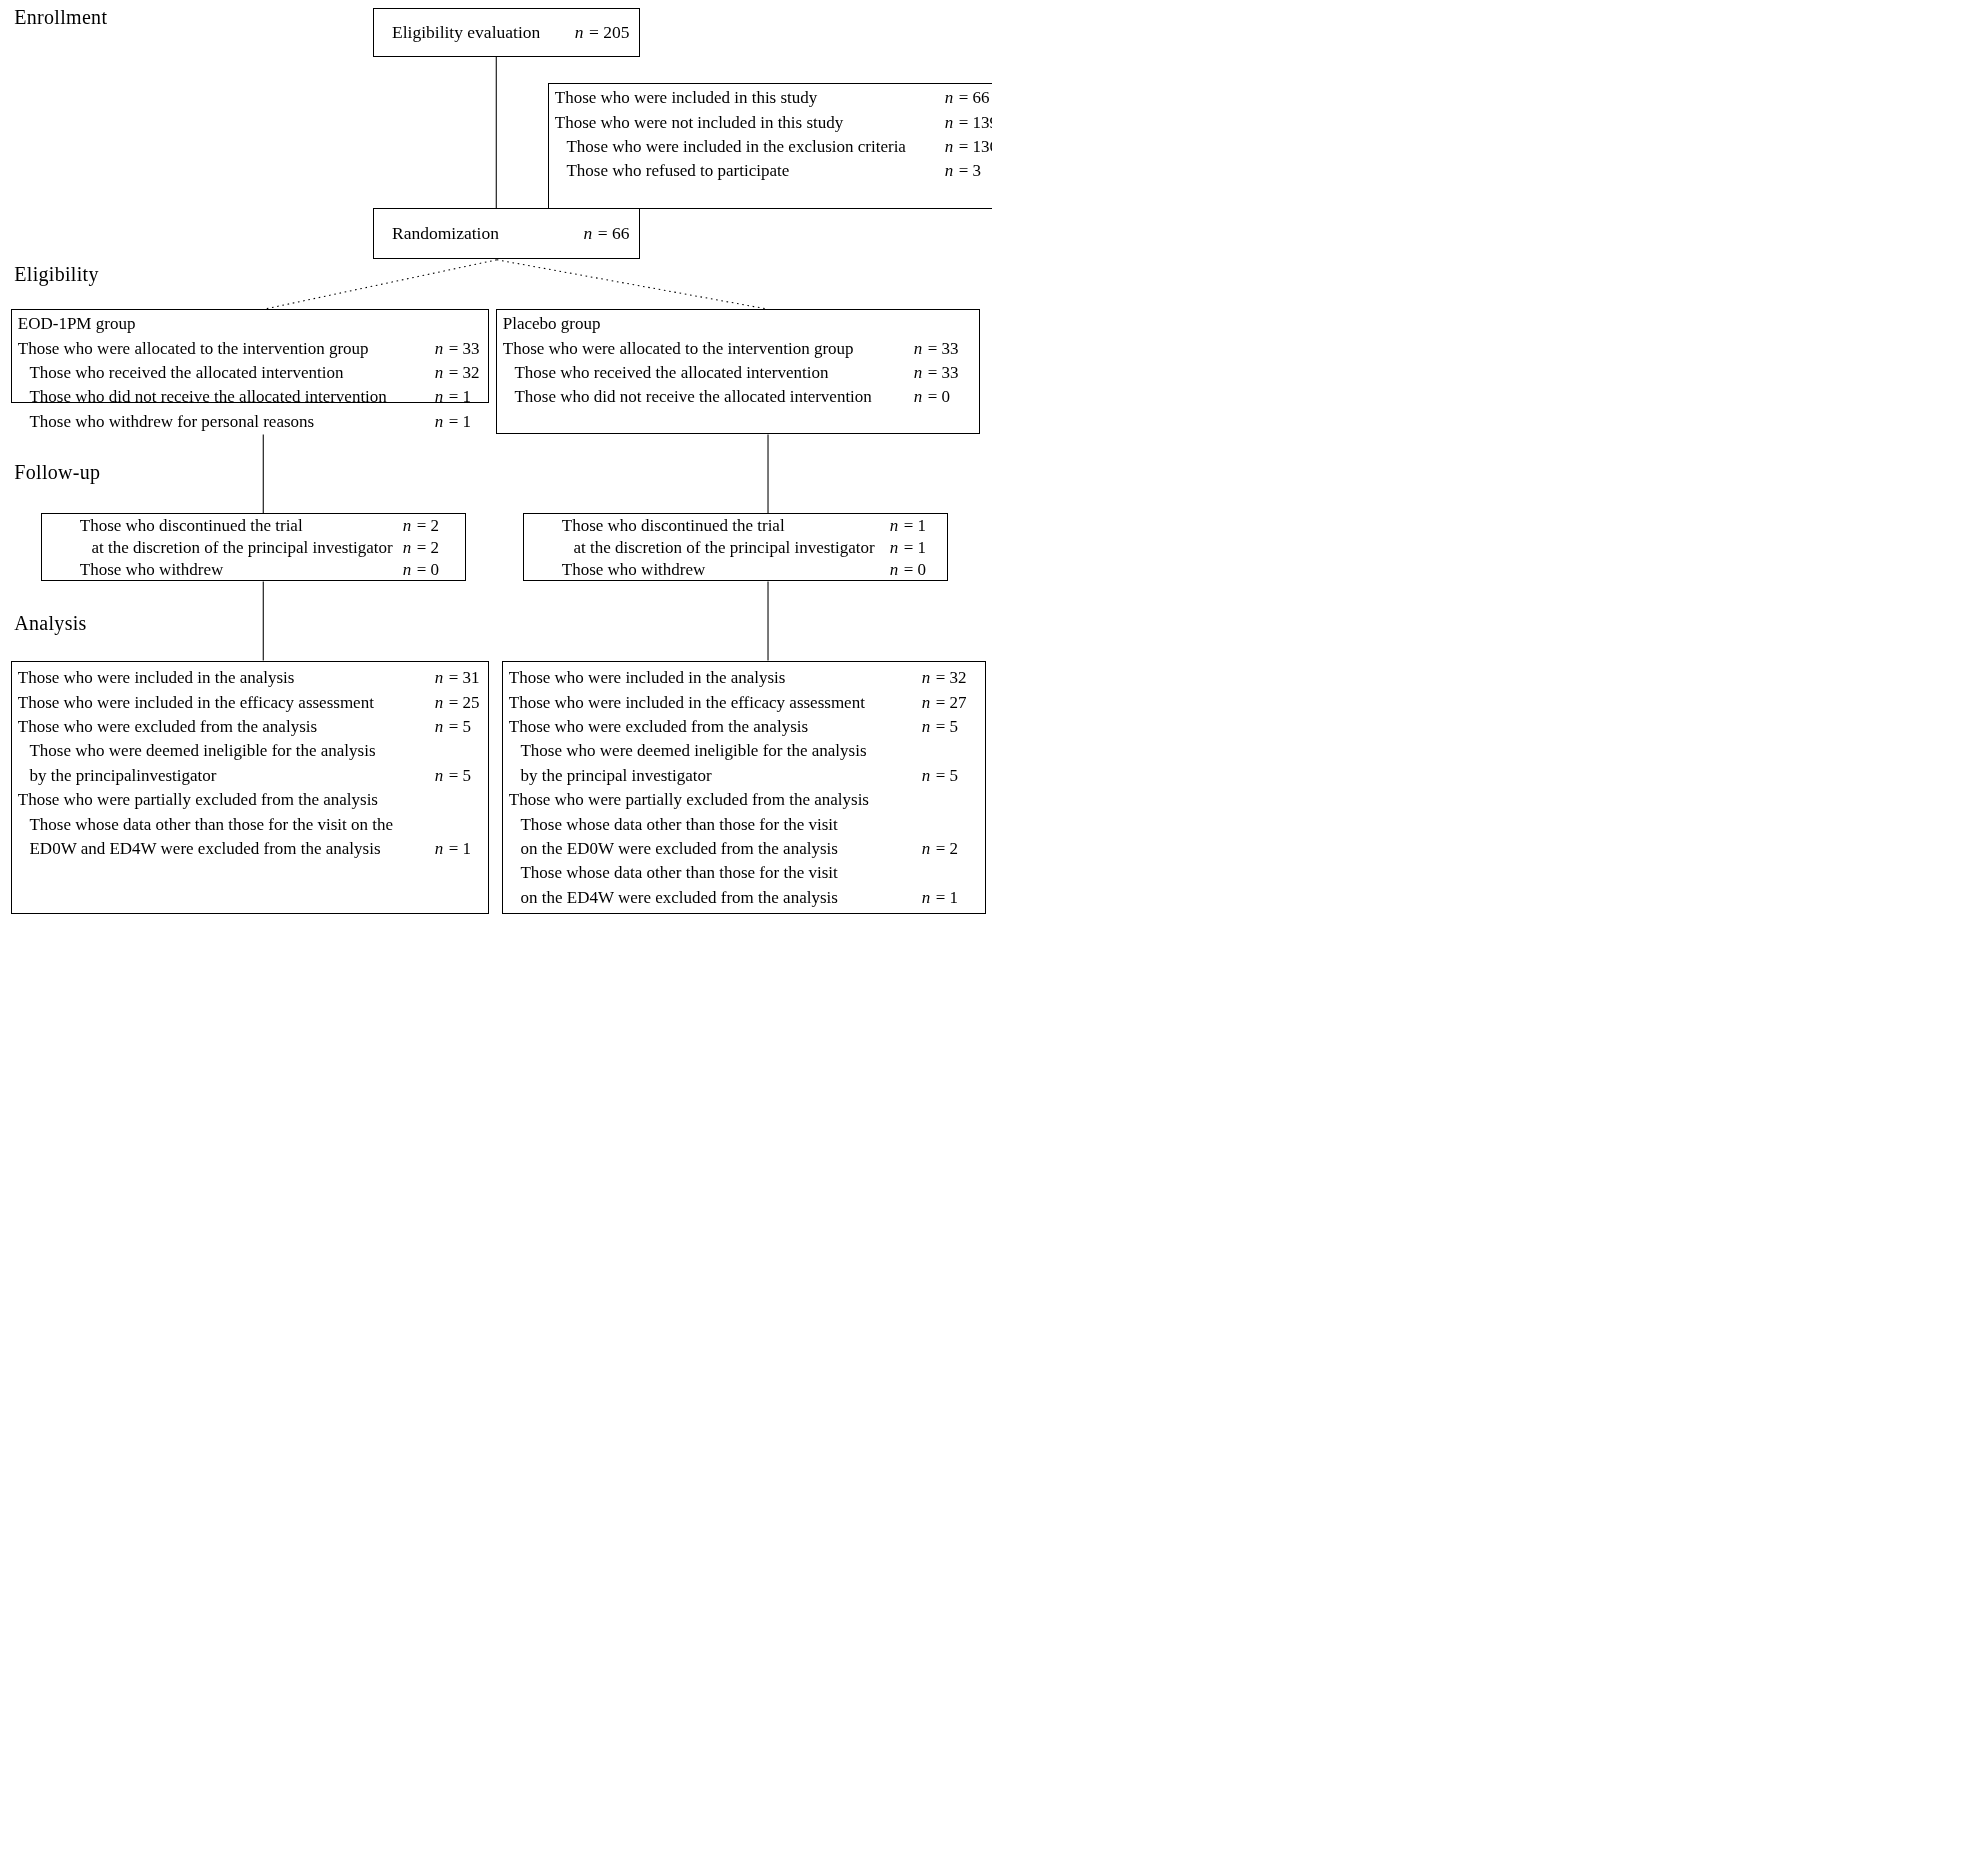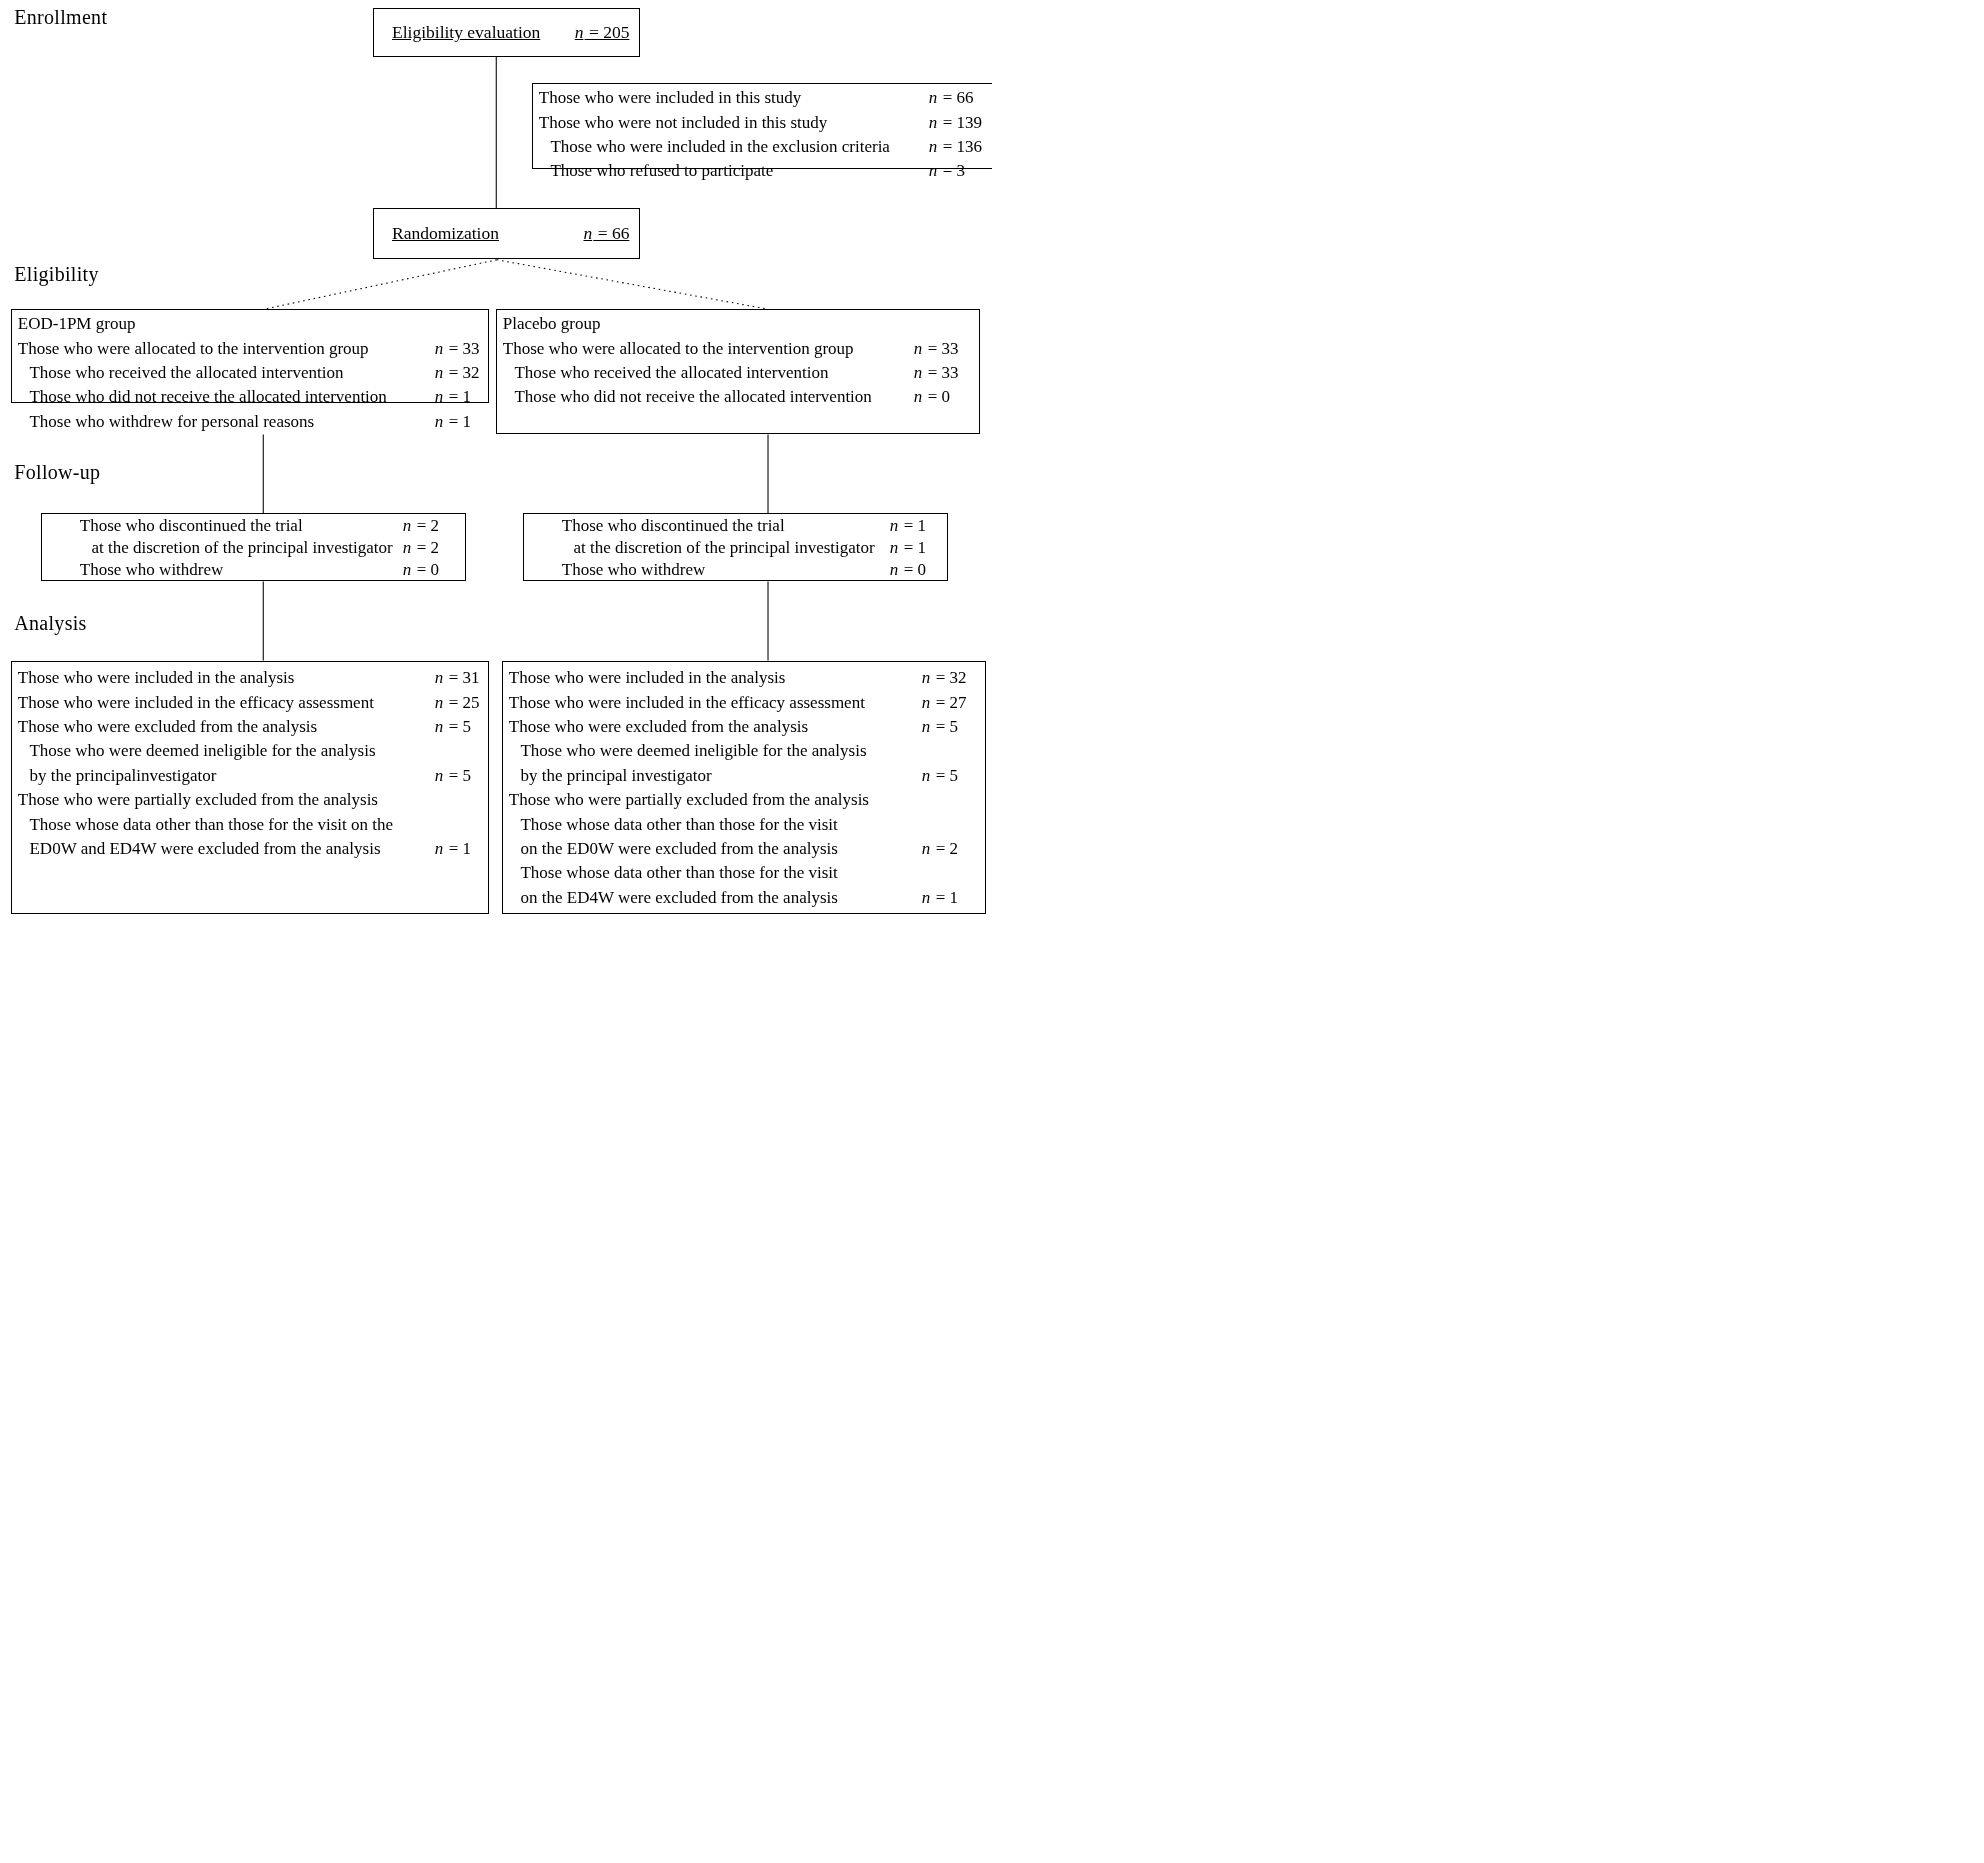--- a/index.html
+++ b/index.html
@@ -11,21 +11,20 @@
   .section-label{
     position:absolute;font-size:20px;line-height:1.1;letter-spacing:0.3px;
   }
   .box{
     position:absolute;border:1.1px solid #000;background:#fff;box-sizing:border-box;
   }
   .thick-top{border-top-width:1.6px;}
   .center-box{
     display:flex;align-items:center;font-size:17.5px;
     padding:0 9.6px 0 18px;
-    text-decoration:underline;
   }
   .center-box .nval{margin-left:auto;text-align:right;}
   #box-eligibility .nval{width:68px;}
   #box-randomization .nval{width:80px;}
   .rows{padding:2.1px 4.2px 0 5.8px;font-size:17px;}
   .row{display:flex;line-height:24.4px;}
   .fu .row{line-height:22px;}
   .row .lbl{flex:1 1 auto;white-space:nowrap;}
   .row.indent .lbl{padding-left:11.7px;}
   .row .nval{flex:0 0 auto;white-space:nowrap;text-align:left;}
@@ -57,21 +56,21 @@
 <div class="section-label" style="left:14.3px;top:6.4px;">Enrollment</div>
 <div class="section-label" style="left:14.3px;top:263px;">Eligibility</div>
 <div class="section-label" style="left:14.3px;top:461px;">Follow-up</div>
 <div class="section-label" style="left:14.3px;top:612px;">Analysis</div>
 
 <div id="box-eligibility" class="box thick-top center-box" style="left:373px;top:8px;width:267px;height:49px;">
   <span class="lbl">Eligibility evaluation</span>
   <span class="nval"><span class="nsym">n</span> = 205</span>
 </div>
 
-<div id="box-exclusion" class="box thick-top" style="left:532px;top:83px;width:463px;height:86px;">
+<div id="box-exclusion" class="box thick-top" style="left:548px;top:83px;width:463px;height:126px;">
   <div class="rows">
       <div class="row">
         <span class="lbl">Those who were included in this study</span>
         <span class="nval"><span class="nsym">n</span> = 66</span>
       </div>
       <div class="row">
         <span class="lbl">Those who were not included in this study</span>
         <span class="nval"><span class="nsym">n</span> = 139</span>
       </div>
       <div class="row indent">

